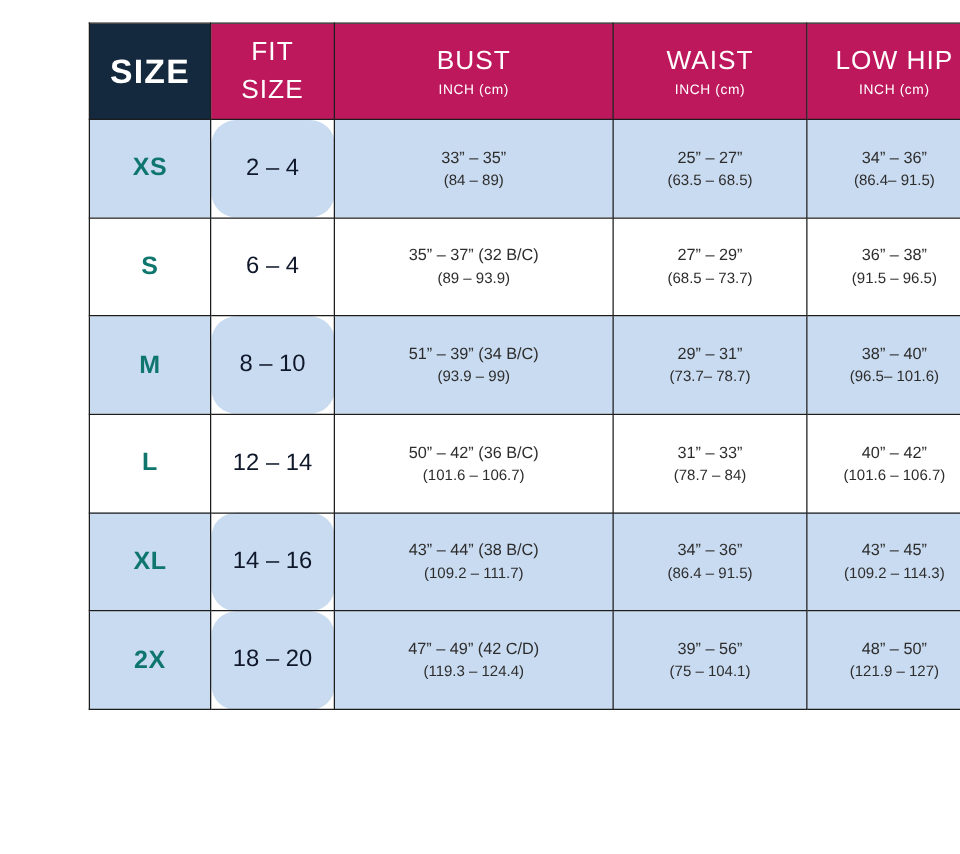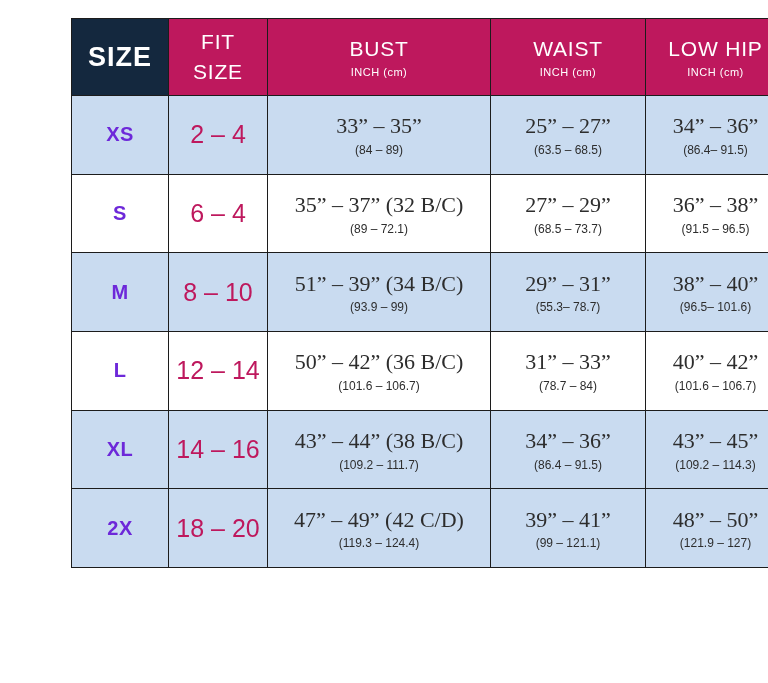--- a/index.html
+++ b/index.html
@@ -48,26 +48,26 @@
   .h-main { display: block; font-size: 21px; letter-spacing: 0.8px; line-height: 1.45; }
   .h-sub  { display: block; font-size: 11px; letter-spacing: 0.5px; line-height: 1.5; }
 
   
   tr.body-row { height: 71px; }
   tr.row-blue  td { background: #c9dbf0; }
   tr.row-white td { background: #ffffff; }
   td.size-cell {
     font-weight: bold;
     font-size: 20px;
-    color: #6d28d9;
+    color: #0f766e;
     letter-spacing: 0.5px;
   }
-  td.fit-cell { font-size: 25px; color: #be185d; }
+  td.fit-cell { font-size: 19px; color: #0f172a; border-radius: 20px; }
   td.meas-cell { color: #2d2d2d; }
-  .in-line { display: block; font-size: 22px; line-height: 1.45; font-family: Liberation Serif, serif; }
+  .in-line { display: block; font-size: 13px; line-height: 1.45; }
   .cm-line { display: block; font-size: 12px; line-height: 1.45; }
 </style>
 </head>
 <body>
 
 <div class="chart-wrap">
 <table class="size-chart">
   <colgroup>
     <col class="c-size">
         <col class="c-fit">
@@ -111,41 +111,41 @@
       <td class="meas-cell">
         <span class="in-line">34” – 36”</span>
         <span class="cm-line">(86.4– 91.5)</span>
       </td>
     </tr>
     <tr class="body-row row-white">
       <td class="size-cell">S</td>
       <td class="fit-cell">6 – 4</td>
       <td class="meas-cell">
         <span class="in-line">35” – 37” (32 B/C)</span>
-        <span class="cm-line">(89 – 72.1)</span>
+        <span class="cm-line">(89 – 93.9)</span>
       </td>
       <td class="meas-cell">
         <span class="in-line">27” – 29”</span>
         <span class="cm-line">(68.5 – 73.7)</span>
       </td>
       <td class="meas-cell">
         <span class="in-line">36” – 38”</span>
         <span class="cm-line">(91.5 – 96.5)</span>
       </td>
     </tr>
     <tr class="body-row row-blue">
       <td class="size-cell">M</td>
       <td class="fit-cell">8 – 10</td>
       <td class="meas-cell">
         <span class="in-line">51” – 39” (34 B/C)</span>
         <span class="cm-line">(93.9 – 99)</span>
       </td>
       <td class="meas-cell">
         <span class="in-line">29” – 31”</span>
-        <span class="cm-line">(55.3– 78.7)</span>
+        <span class="cm-line">(73.7– 78.7)</span>
       </td>
       <td class="meas-cell">
         <span class="in-line">38” – 40”</span>
         <span class="cm-line">(96.5– 101.6)</span>
       </td>
     </tr>
     <tr class="body-row row-white">
       <td class="size-cell">L</td>
       <td class="fit-cell">12 – 14</td>
       <td class="meas-cell">
@@ -178,22 +178,22 @@
       </td>
     </tr>
     <tr class="body-row row-blue">
       <td class="size-cell">2X</td>
       <td class="fit-cell">18 – 20</td>
       <td class="meas-cell">
         <span class="in-line">47” – 49” (42 C/D)</span>
         <span class="cm-line">(119.3 – 124.4)</span>
       </td>
       <td class="meas-cell">
-        <span class="in-line">39” – 41”</span>
-        <span class="cm-line">(99 – 121.1)</span>
+        <span class="in-line">39” – 56”</span>
+        <span class="cm-line">(75 – 104.1)</span>
       </td>
       <td class="meas-cell">
         <span class="in-line">48” – 50”</span>
         <span class="cm-line">(121.9 – 127)</span>
       </td>
     </tr>
   </tbody>
 </table>
 </div>
 

